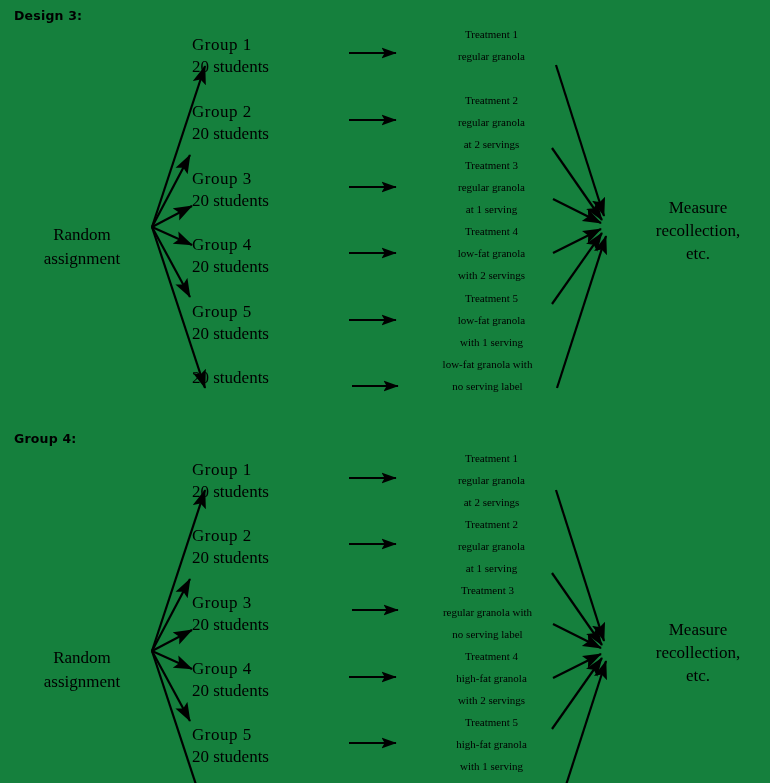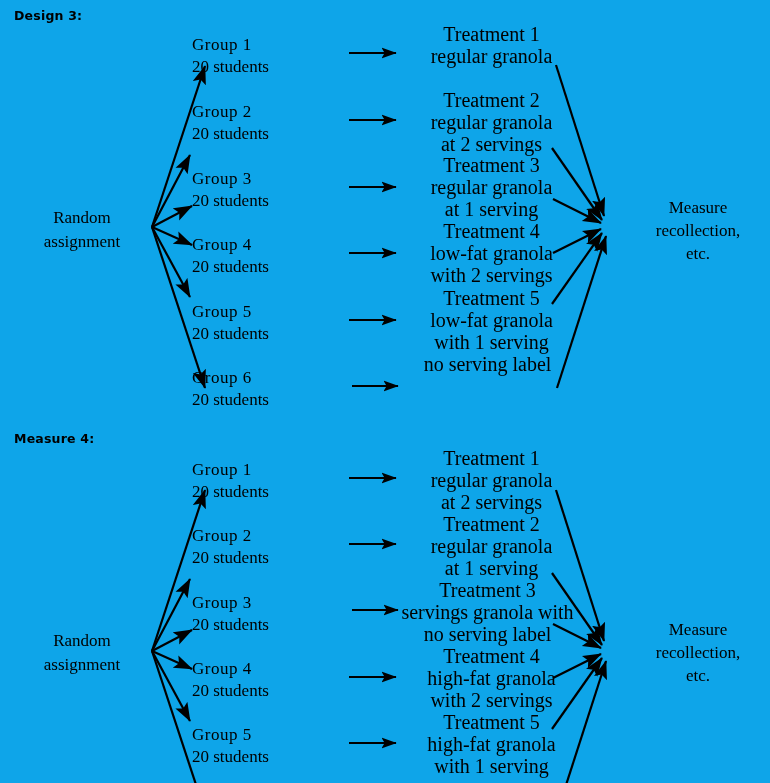--- a/index.html
+++ b/index.html
@@ -4,21 +4,21 @@
 <style>
   html, body {
     margin: 0;
     padding: 0;
     background: #f4f4f4;
   }
   #page {
     position: relative;
     width: 770px;
     height: 783px;
-    background: #0ea5e9;
+    background: #15803d;
     overflow: hidden;
     font-family: "Liberation Serif", "DejaVu Serif", serif;
     color: #000;
   }
   .design-label {
     position: absolute;
     font-family: "DejaVu Sans", "Liberation Sans", sans-serif;
     font-weight: bold;
     font-size: 12.5px;
     letter-spacing: 0.2px;
@@ -39,37 +39,38 @@
     text-align: left;
     font-size: 17px;
     line-height: 22px;
     white-space: nowrap;
   }
   .group-block .g-name { letter-spacing: 0.5px; }
   .treat-block {
     position: absolute;
     width: 175px;
     text-align: center;
-    font-size: 20px;
+    font-size: 11px;
     line-height: 21.8px;
   }
   .treat-block .t-line { white-space: nowrap; }
   .outcome-block {
     position: absolute;
     width: 160px;
     text-align: center;
     font-size: 17px;
     line-height: 23px;
   }
   .random-block {
     position: absolute;
     width: 160px;
     text-align: center;
     font-size: 17px;
     line-height: 24px;
+    margin-top: 17px;
   }
 </style>
 </head>
 <body>
 
 <div id="page">
 
   <div class="design-label" style="left:14px; top:8px;">Design 3:</div>
 
   <div class="random-block" style="left:2px; top:206px;">
@@ -91,21 +92,20 @@
   </div>
   <div class="group-block" style="left:192px; top:234px;">
     <div class="g-name">Group 4</div>
     <div class="g-size">20 students</div>
   </div>
   <div class="group-block" style="left:192px; top:301px;">
     <div class="g-name">Group 5</div>
     <div class="g-size">20 students</div>
   </div>
   <div class="group-block" style="left:192px; top:367px;">
-    <div class="g-name">Group 6</div>
     <div class="g-size">20 students</div>
   </div>
 
   <div class="treat-block" style="left:404px; top:24px;">
     <div class="t-line">Treatment 1</div>
     <div class="t-line">regular granola</div>
   </div>
   <div class="treat-block" style="left:404px; top:90px;">
     <div class="t-line">Treatment 2</div>
     <div class="t-line">regular granola</div>
@@ -120,30 +120,31 @@
     <div class="t-line">Treatment 4</div>
     <div class="t-line">low-fat granola</div>
     <div class="t-line">with 2 servings</div>
   </div>
   <div class="treat-block" style="left:404px; top:288px;">
     <div class="t-line">Treatment 5</div>
     <div class="t-line">low-fat granola</div>
     <div class="t-line">with 1 serving</div>
   </div>
   <div class="treat-block" style="left:400px; top:354px;">
+    <div class="t-line">low-fat granola with</div>
     <div class="t-line">no serving label</div>
   </div>
 
   <div class="outcome-block" style="left:618px; top:196px;">
     <div>Measure</div>
     <div>recollection,</div>
     <div>etc.</div>
   </div>
 
-  <div class="design-label" style="left:14px; top:431px;">Measure 4:</div>
+  <div class="design-label" style="left:14px; top:431px;">Group 4:</div>
 
   <div class="random-block" style="left:2px; top:629px;">
     <div>Random</div>
     <div>assignment</div>
   </div>
 
   <div class="group-block" style="left:192px; top:459px;">
     <div class="g-name">Group 1</div>
     <div class="g-size">20 students</div>
   </div>
@@ -169,21 +170,21 @@
     <div class="t-line">regular granola</div>
     <div class="t-line">at 2 servings</div>
   </div>
   <div class="treat-block" style="left:404px; top:514px;">
     <div class="t-line">Treatment 2</div>
     <div class="t-line">regular granola</div>
     <div class="t-line">at 1 serving</div>
   </div>
   <div class="treat-block" style="left:400px; top:580px;">
     <div class="t-line">Treatment 3</div>
-    <div class="t-line">servings granola with</div>
+    <div class="t-line">regular granola with</div>
     <div class="t-line">no serving label</div>
   </div>
   <div class="treat-block" style="left:404px; top:646px;">
     <div class="t-line">Treatment 4</div>
     <div class="t-line">high-fat granola</div>
     <div class="t-line">with 2 servings</div>
   </div>
   <div class="treat-block" style="left:404px; top:712px;">
     <div class="t-line">Treatment 5</div>
     <div class="t-line">high-fat granola</div>

